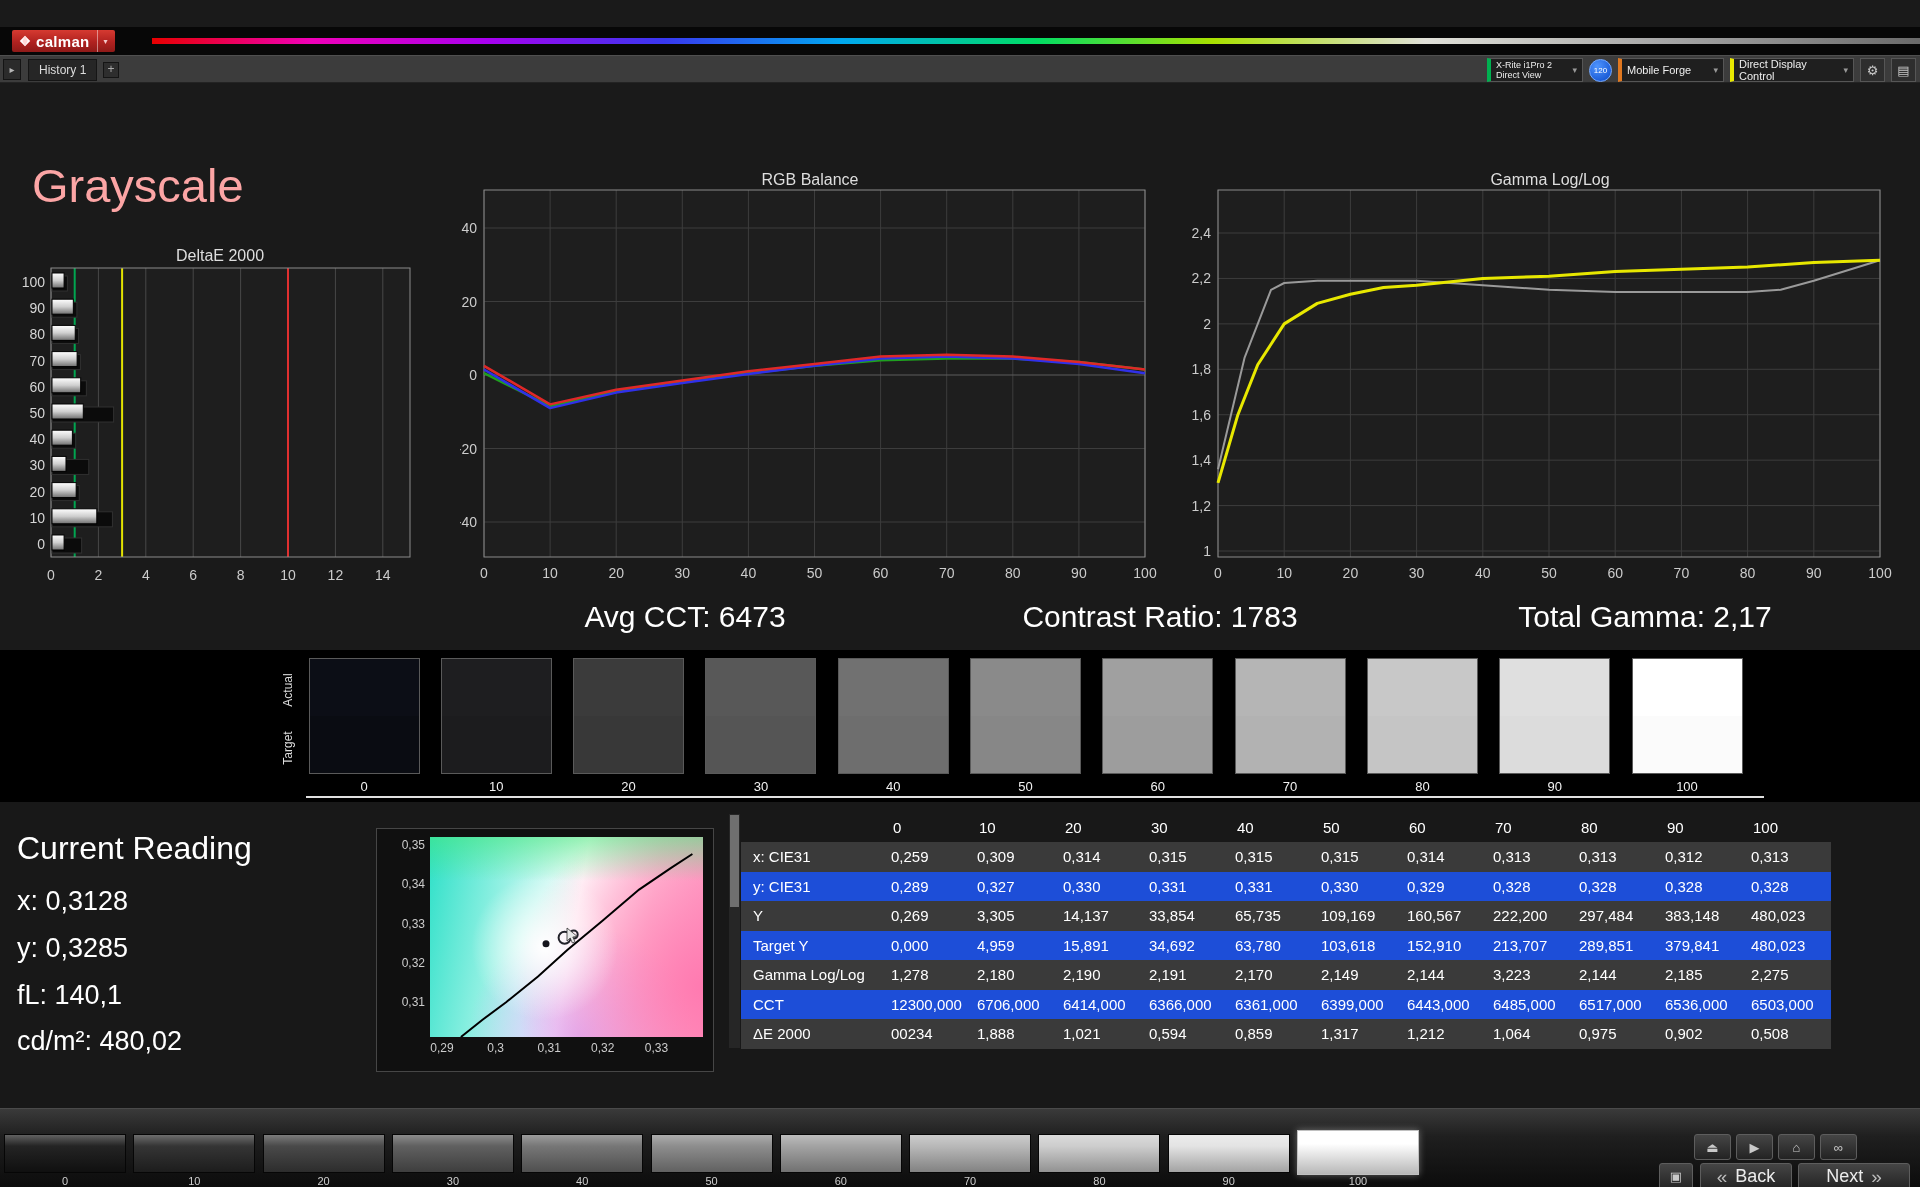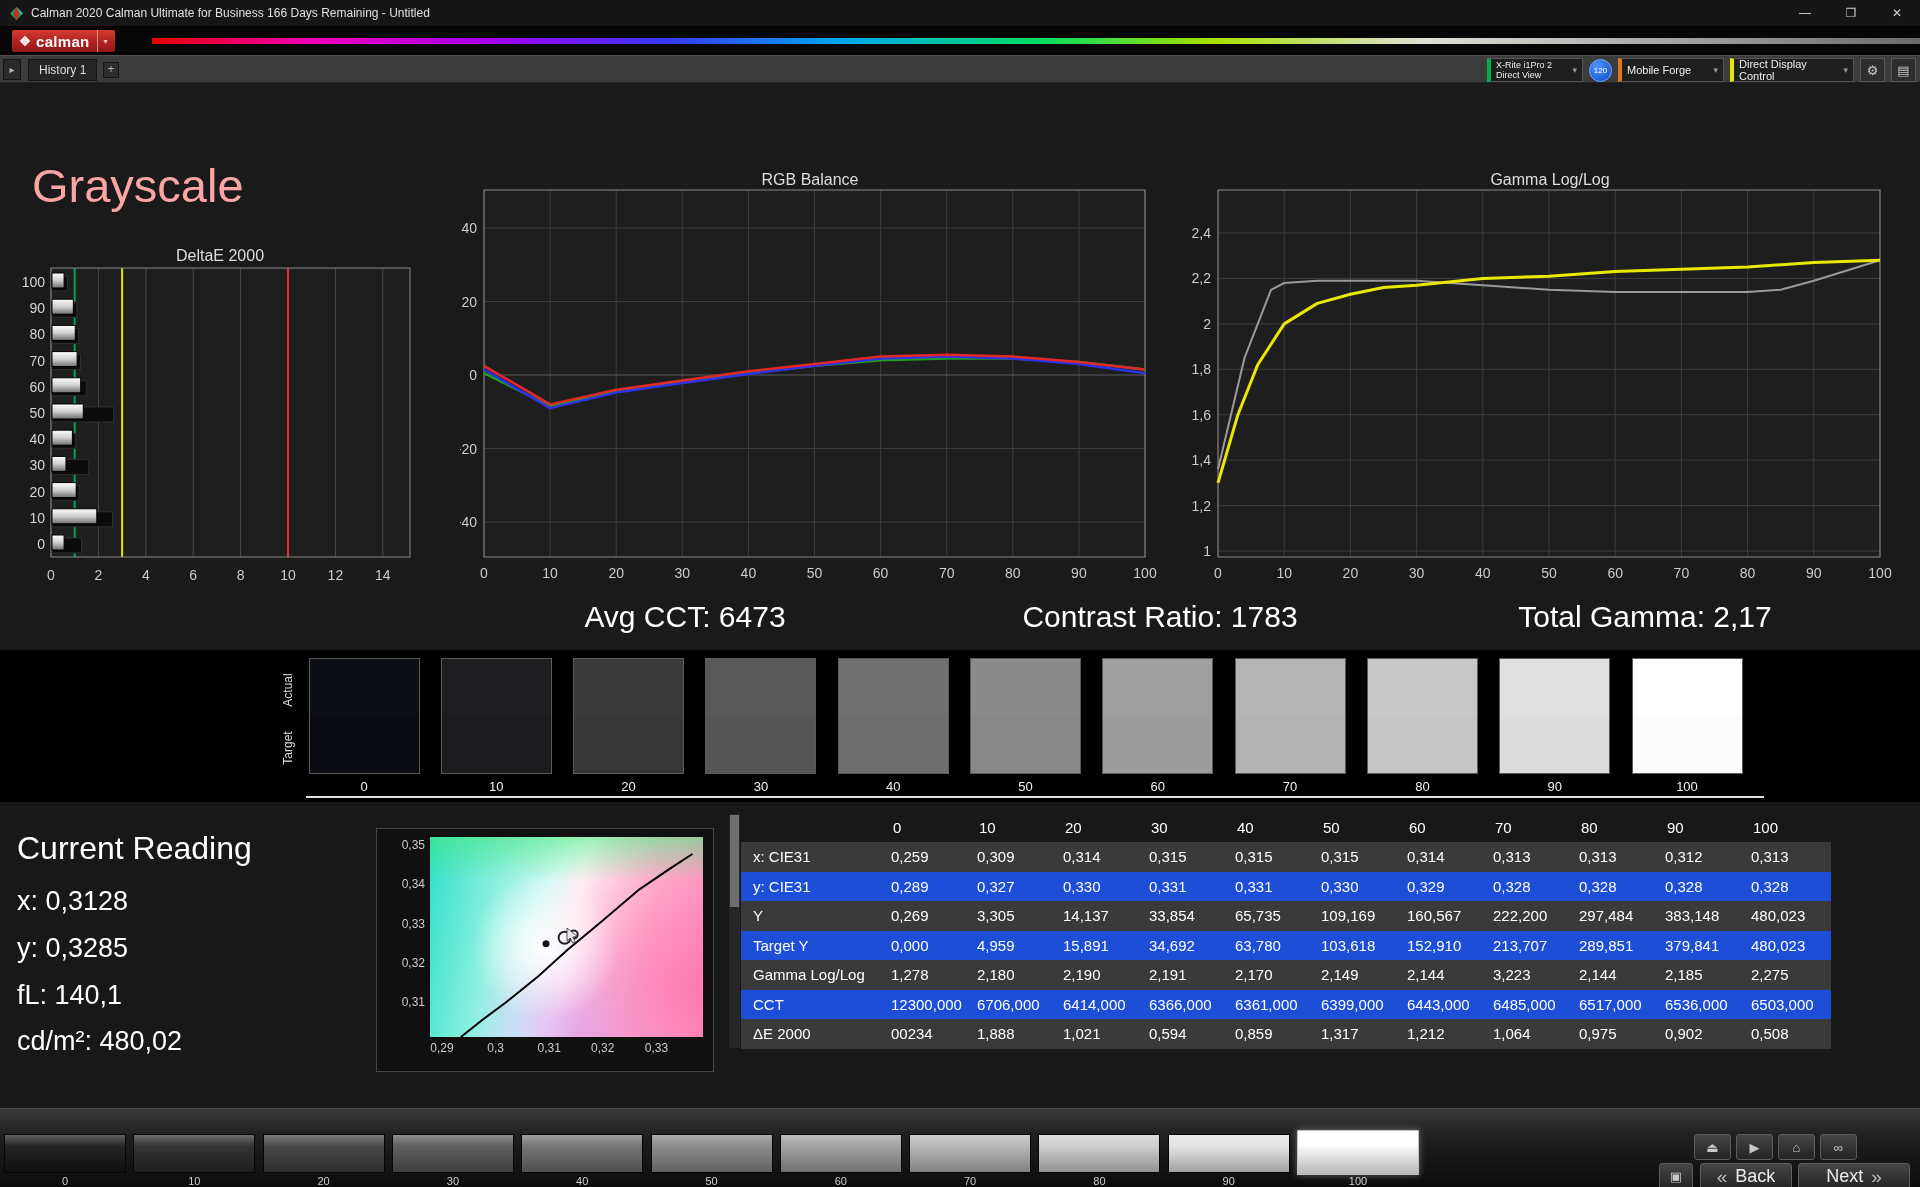--- a/index.html
+++ b/index.html
@@ -100,33 +100,20 @@
 .nav-btn{position:absolute;top:54px;height:27px;background:linear-gradient(180deg,#454545,#232323);border:1px solid #5d5d5d;border-radius:3px;color:#ececec;font-size:18px;display:flex;align-items:center;justify-content:center;gap:8px;}
 .nav-back{left:1700px;width:92px;}
 .nav-next{left:1798px;width:112px;}
 .nav-chev{color:#bdbdbd;font-size:19px;}
 </style>
 </head>
 <body>
 
 <div class="app">
 
-  <div class="titlebar">
-    <svg class="title-icon" viewBox="0 0 16 16">
-      <polygon points="8,1 15,8 8,15 1,8" fill="#12a05a"></polygon>
-      <polygon points="8,1 11.5,8 8,15 4.5,8" fill="#d02828"></polygon>
-      <polygon points="8,1 15,8 11.5,8" fill="#19c8a0"></polygon>
-    </svg>
-    <span class="title-text">Calman 2020 Calman Ultimate for Business 166 Days Remaining - Untitled</span>
-    <div class="win-controls">
-      <div class="win-btn">—</div>
-      <div class="win-btn">❐</div>
-      <div class="win-btn">✕</div>
-    </div>
-  </div>
 
   <div class="brandbar">
     <div class="logo-box">
       <svg class="logo-gem" viewBox="0 0 16 16">
         <polygon points="8,1 15,8 8,15 1,8" fill="#ffffff"></polygon>
         <polygon points="8,1 11.5,8 8,15 4.5,8" fill="#ffd8d8"></polygon>
       </svg>
       <span class="logo-text">calman</span>
       <span class="logo-caret">▾</span>
     </div>

